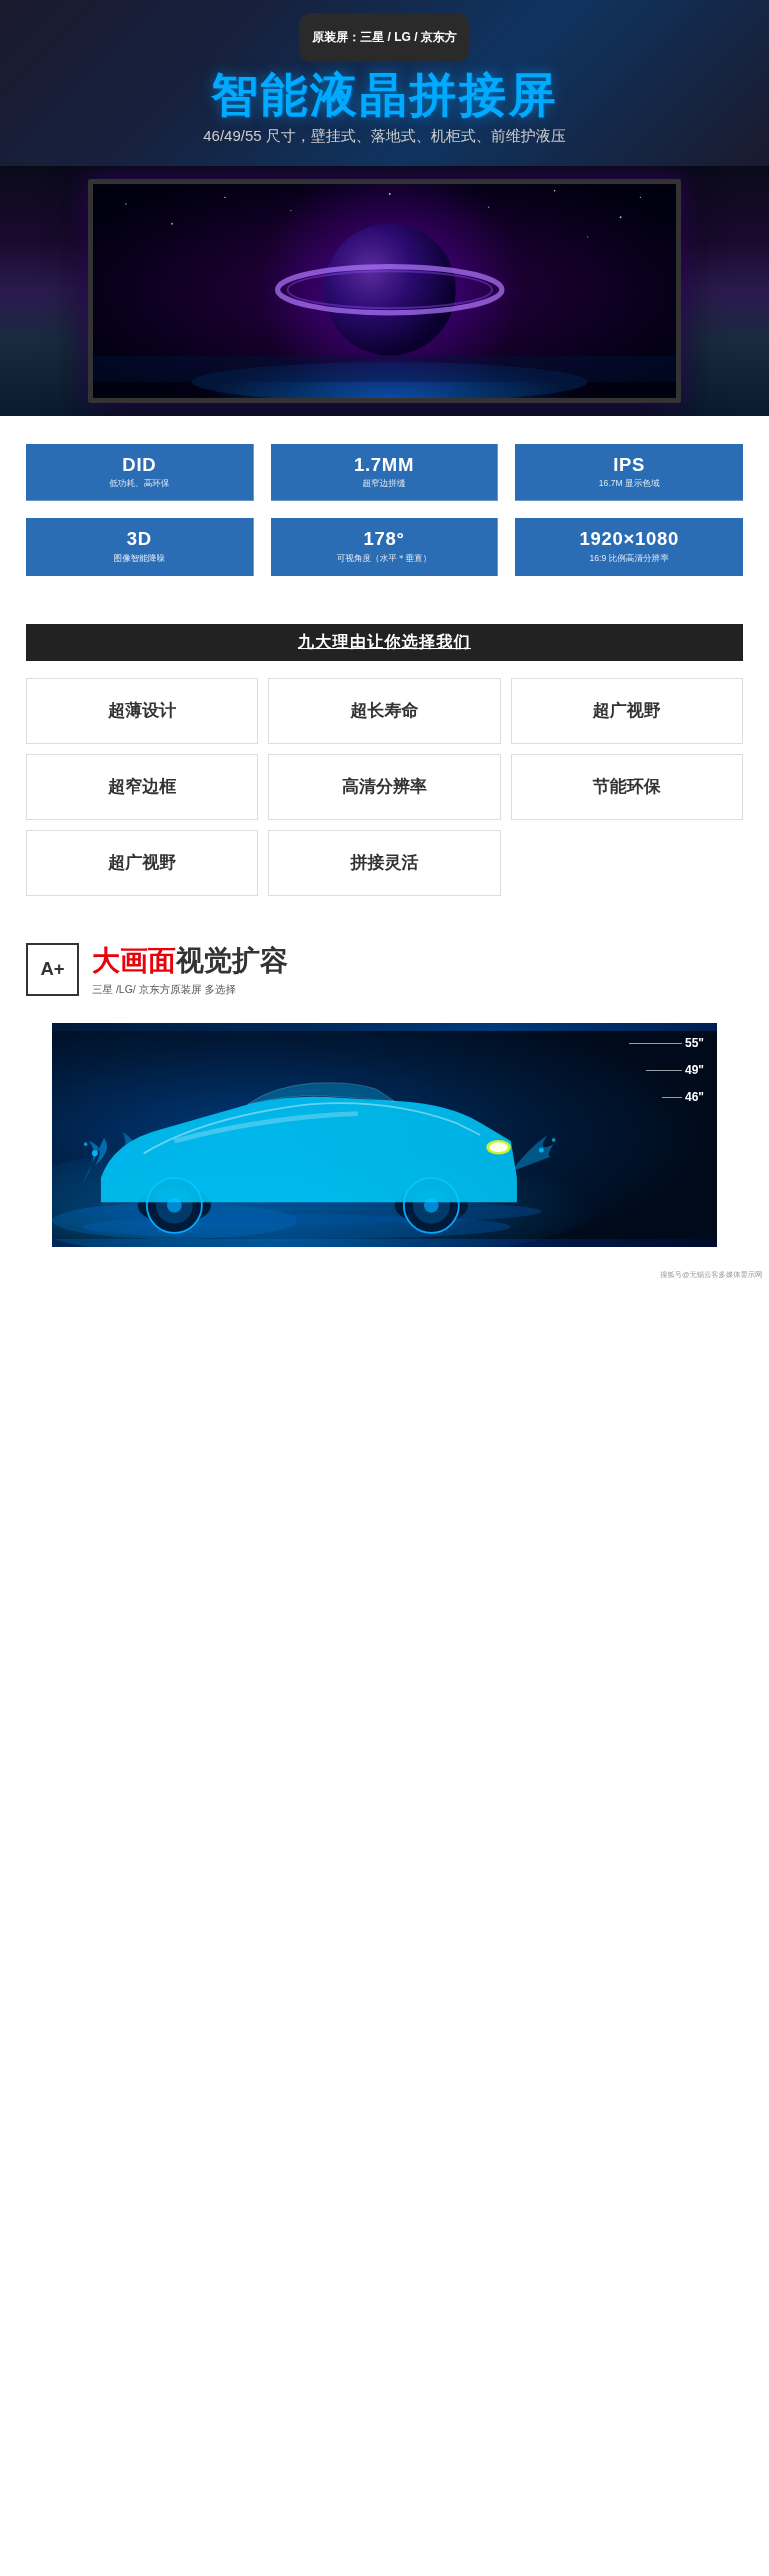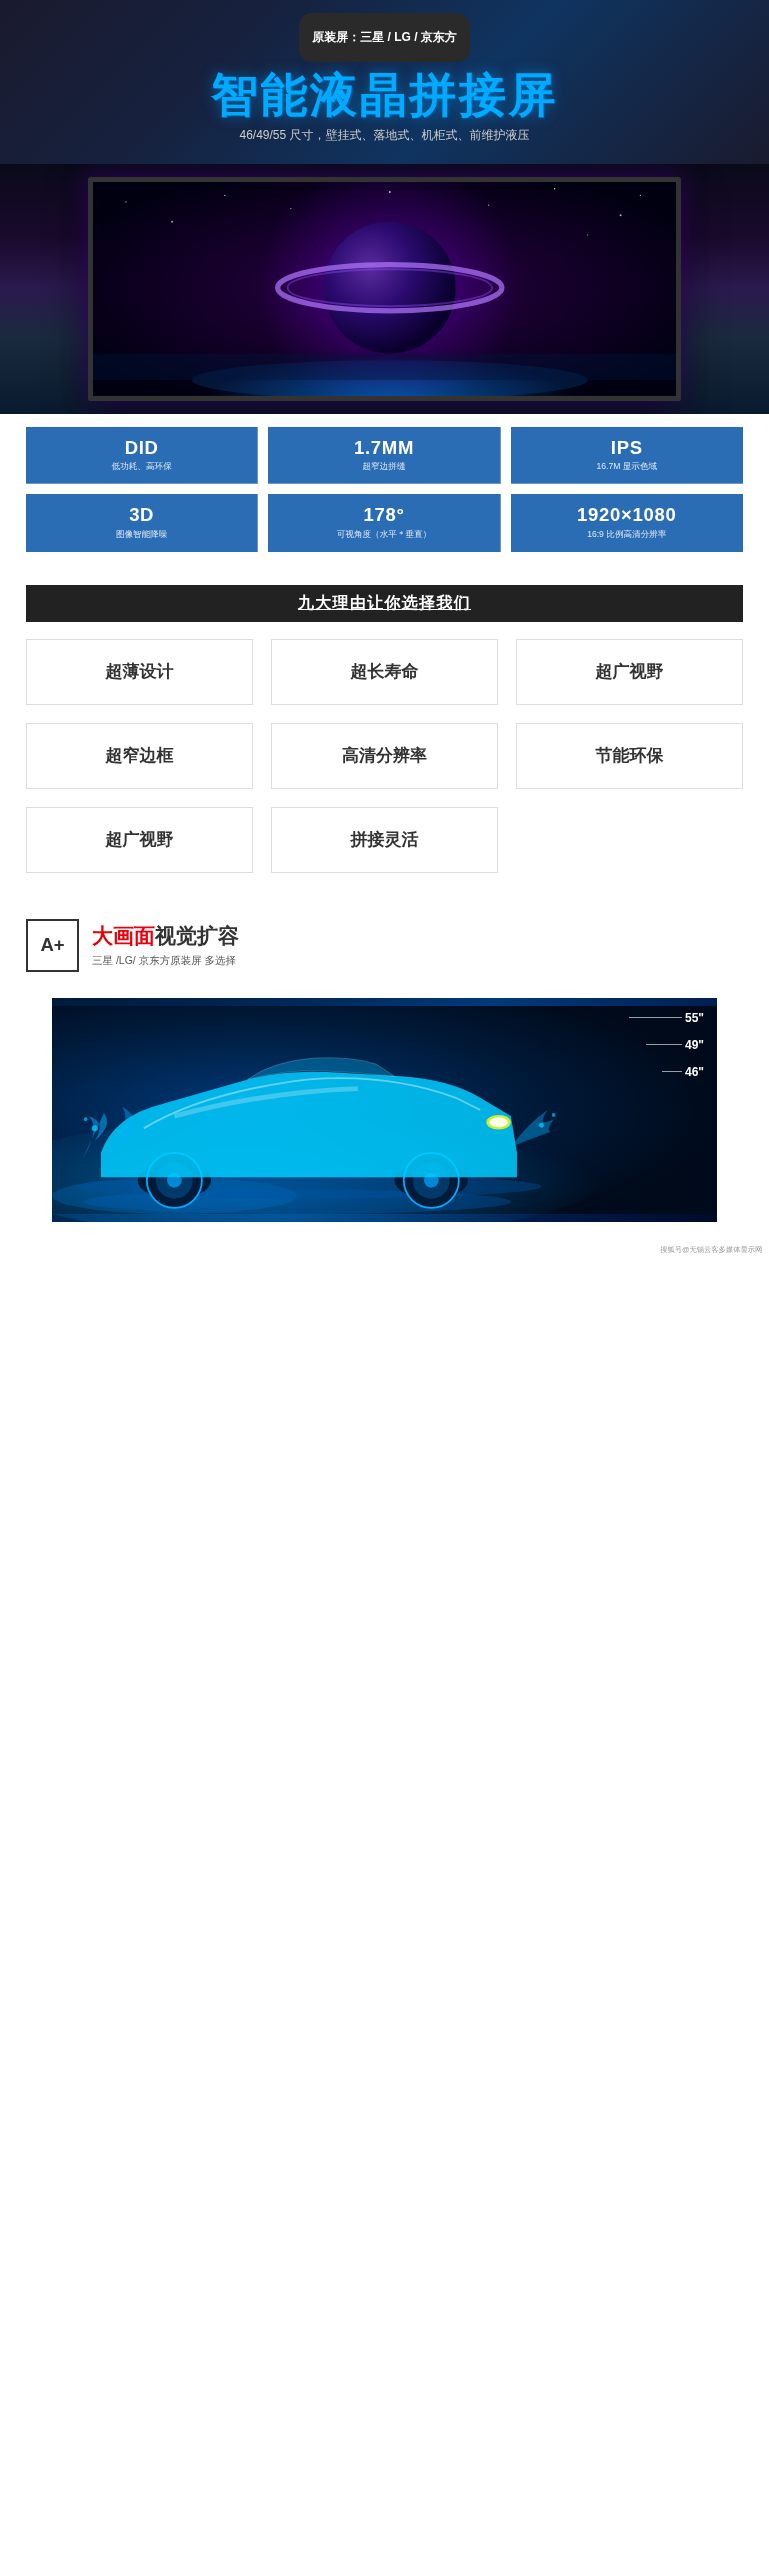--- a/index.html
+++ b/index.html
@@ -33,21 +33,21 @@
       font-size: 47px;
       font-weight: 900;
       color: #00aaff;
       text-shadow: 0 0 13px rgba(0,170,255,0.5), 1.3px 1.3px 0 #004488;
       letter-spacing: 2.6px;
       line-height: 1.1;
       margin-bottom: 6.6px;
     }
     .sub-title {
       color: #ccc;
-      font-size: 12px;
+      font-size: 15px;
       margin-top: 3px;
     }
 
     
     .hero-display {
       background: linear-gradient(180deg, #0a0a1a 0%, #1a0a2e 30%, #2a1a4e 50%, #1a2a3e 70%, #0a1a2e 100%);
       height: 250px;
       display: flex;
       align-items: center;
       justify-content: center;
@@ -74,25 +74,25 @@
       grid-template-columns: repeat(3, 1fr);
       grid-template-rows: repeat(2, 1fr);
     }
     .grid-cell {
       border: 0.7px solid rgba(255,255,255,0.1);
     }
 
     
     .specs-section {
       background: #86efac;
-      padding: 13px 26px;
+      padding: 28px 26px;
       display: grid;
       grid-template-columns: repeat(3, 1fr);
       grid-template-rows: repeat(2, 1fr);
-      gap: 10px;
+      gap: 17px;
       background-color: rgba(255,255,255,0.2);
     }
     .spec-cell {
       background: #2a6db5;
       padding: 10px 13px;
       text-align: center;
     }
     .spec-main {
       font-size: 18.5px;
       font-weight: 900;
@@ -117,21 +117,21 @@
       padding: 8px 16px;
       font-size: 16px;
       font-weight: bold;
       margin-bottom: 16.5px;
       letter-spacing: 1.3px;
       text-decoration: underline;
     }
     .features-grid {
       display: grid;
       grid-template-columns: repeat(3, 1fr);
-      gap: 18px;
+      gap: 10px;
     }
     .feature-cell {
       border: 1.3px solid #ddd;
       padding: 20px 13px;
       text-align: center;
       font-size: 17px;
       font-weight: bold;
       color: #333;
       min-height: 66px;
       display: flex;
@@ -157,21 +157,21 @@
       display: flex;
       align-items: center;
       justify-content: center;
       font-size: 18.5px;
       font-weight: 900;
       color: #333;
       flex-shrink: 0;
     }
     .aplus-text-block {}
     .aplus-headline {
-      font-size: 21px;
+      font-size: 28px;
       font-weight: 900;
       color: #333;
     }
     .aplus-headline .highlight {
       color: #e8000a;
     }
     .aplus-desc {
       font-size: 10.5px;
       color: #555;
       margin-top: 3.3px;

